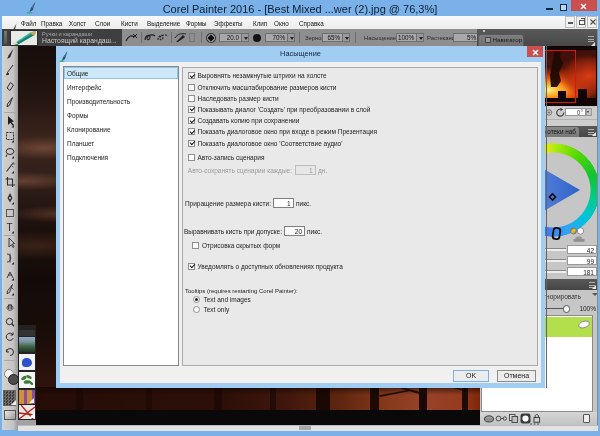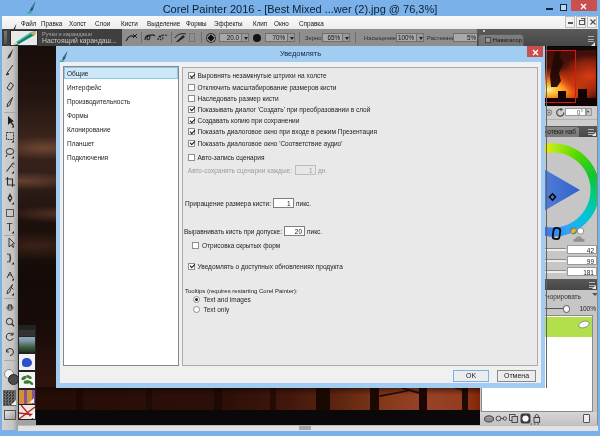--- a/index.html
+++ b/index.html
@@ -415,21 +415,21 @@
 <div class="abs" style="left:299px;top:426px;width:12px;height:4px;background:#a9a9a9"></div>
 
 <div class="abs" style="left:56px;top:46px;width:489px;height:342px;background:#a2cdf2"></div>
 <div class="abs" style="left:58px;top:49px;width:12px;height:12px">
  <svg width="12" height="12" viewBox="0 0 12 12">
   <path d="M9.5 0 L5 6.5 L3.8 10 L7 8 Z" fill="#2b5276"></path>
   <path d="M9.5 0 L7.2 5.8 L5 6.5 Z" fill="#4a7396"></path>
   <path d="M1 10.2 C3 8.6 5.6 9.1 6.8 9.9 C5.2 11.3 2.2 11.3 1 10.2Z" fill="#35b289"></path>
  </svg>
 </div>
-<div class="abs" style="left:56px;top:49px;width:489px;text-align:center;font-size:7.4px;color:#10253d">Уведомлять</div>
+<div class="abs" style="left:56px;top:49px;width:489px;text-align:center;font-size:7.4px;color:#10253d">Насыщение</div>
 <div class="abs" style="left:527px;top:46px;width:16px;height:11px;background:#c9504e"></div>
 <svg class="abs" style="left:532px;top:48.5px" width="7" height="7" viewBox="0 0 7 7">
       <path d="M1 1 L6 6 M6 1 L1 6" stroke="#fff" stroke-width="1.4"></path>
     </svg>
 
 <div class="abs" style="left:60px;top:62px;width:481px;height:321px;background:#f0f0f0"></div>
 
 <div class="abs" style="left:62.5px;top:66px;width:116px;height:300px;background:#fff;border:1px solid #828790;box-sizing:border-box"></div>
 <div class="abs" style="left:63.5px;top:67px;width:114px;height:12px;background:#cde8f9;border:1px solid #92c4e4;box-sizing:border-box"></div>
 <div class="lbl" style="left:67px;top:69.5px">Общие</div>

